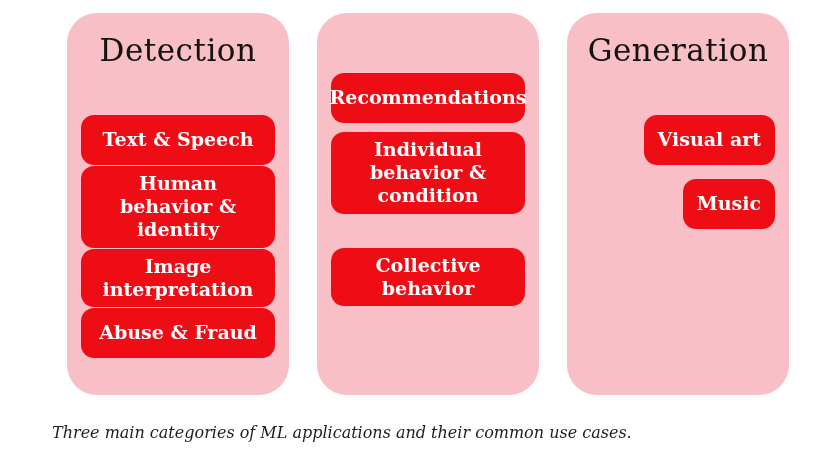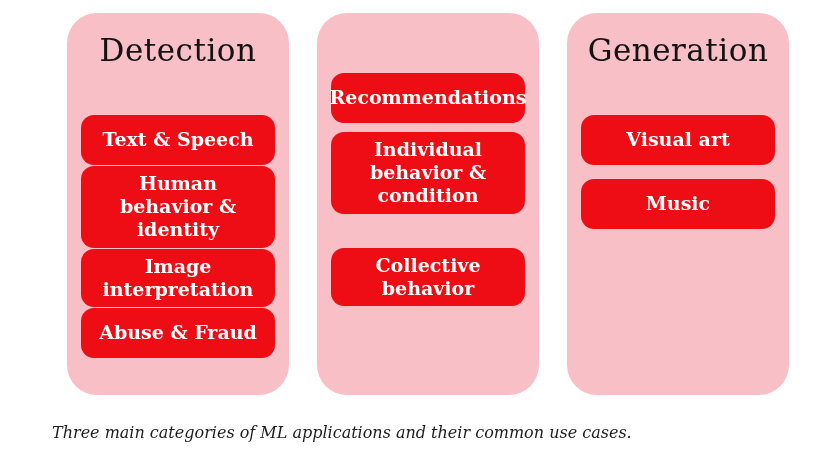--- a/index.html
+++ b/index.html
@@ -58,21 +58,21 @@
     color: var(--item-text);
     font-size: 19px;
     font-weight: 700;
     line-height: 1.22;
     text-align: center;
     white-space: pre-line;
   }
   
   .column:nth-child(2) .item:nth-child(2) { margin-top: 8px; margin-bottom: 33px; }
   
-  .column:nth-child(3) .items { gap: 14px; }
+  .column:nth-child(3) .items { gap: 14px; align-items: flex-end; }
   .caption {
     position: absolute;
     left: 52px;
     top: 423px;
     font-size: 16px;
     font-style: italic;
     color: var(--caption-text);
   }
 </style>
 </head>

